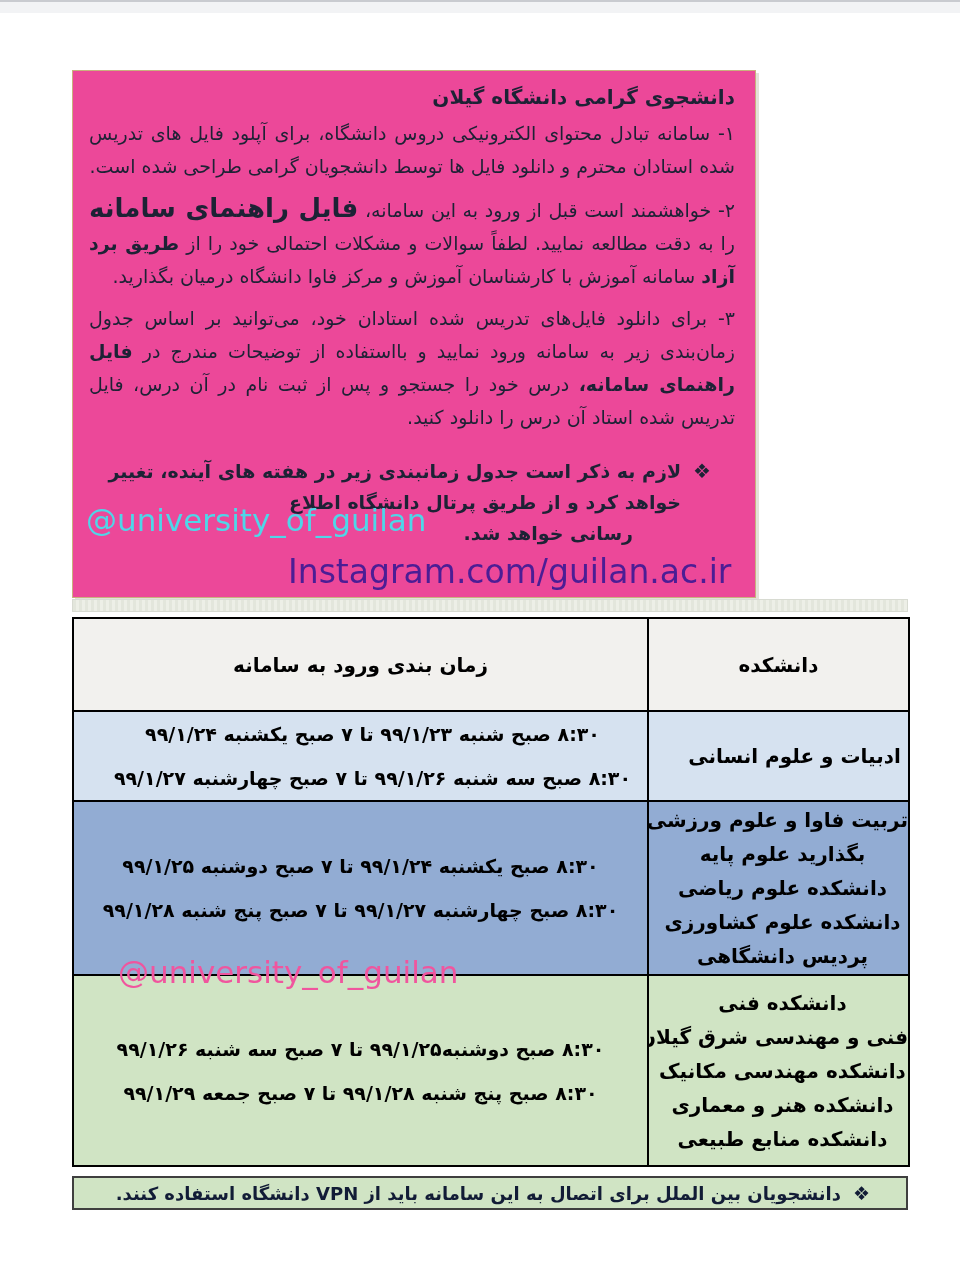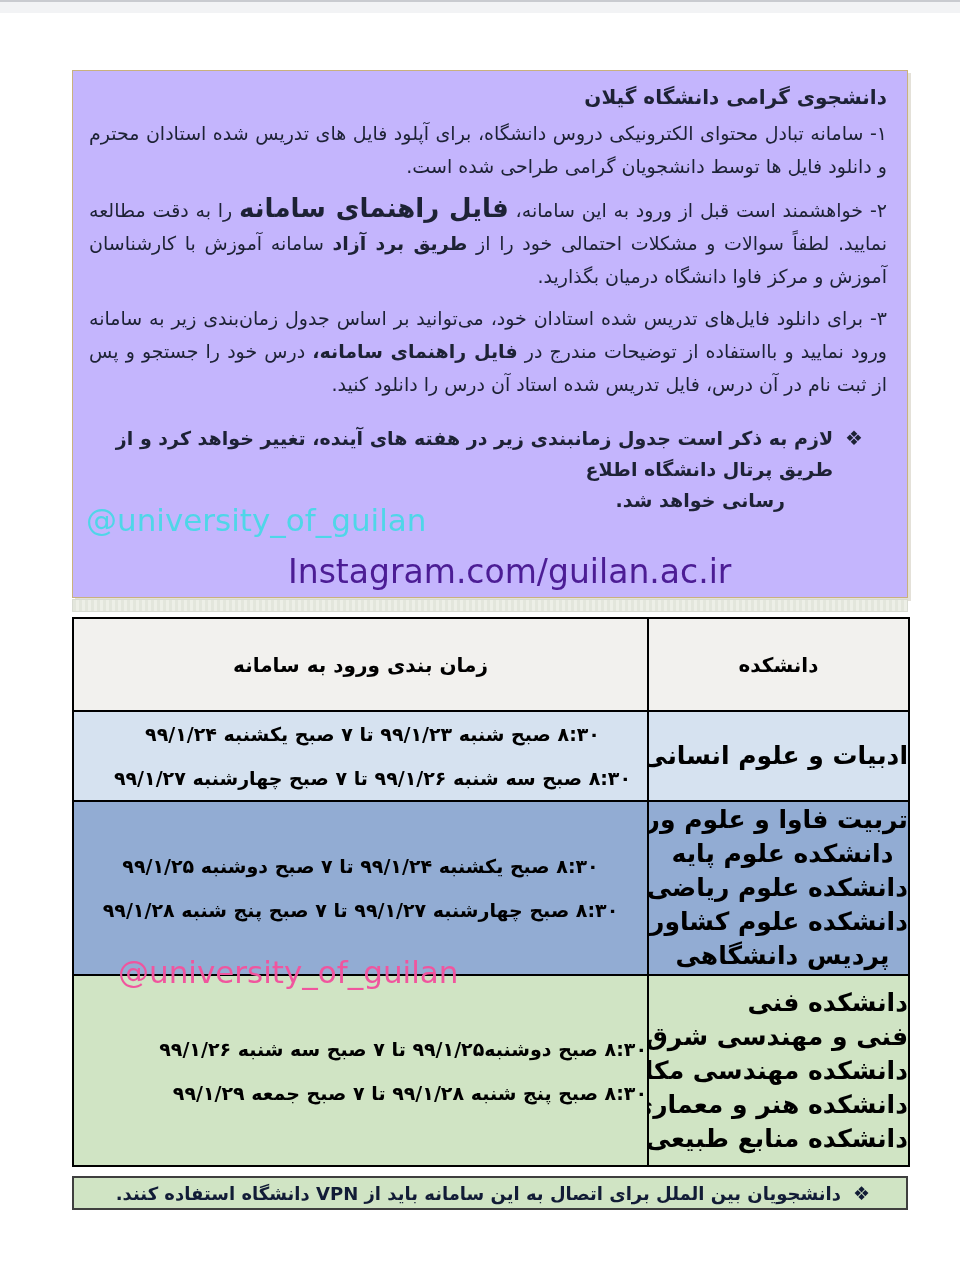--- a/index.html
+++ b/index.html
@@ -15,23 +15,23 @@
   .topbar {
     position: absolute; top: 0; left: 0;
     width: 960px; height: 13px;
     background: #f2f3f5;
     border-top: 2px solid #c9cbd0;
     box-sizing: border-box;
   }
   
   .notice {
     position: absolute; left: 72px; top: 70px;
-    width: 836px; height: 528px;
+    width: 684px; height: 528px;
     box-sizing: border-box;
-    background: #c4b5fd;
+    background: #ec4899;
     border: 1px solid #c9b17e;
     box-shadow: 3px 3px 0 rgba(205,200,185,.55);
     padding: 10px 20px 0 16px;
     direction: rtl;
     text-align: justify;
   }
   .notice .title {
     font-size: 20px; font-weight: bold;
     margin: 4px 0 8px; text-align: right;
   }
@@ -69,22 +69,22 @@
   }
   .schedule td {
     border: 2px solid #000000;
     text-align: center; vertical-align: middle;
     font-weight: bold; color: #000000;
     padding: 0; overflow: hidden;
   }
   .hdr td { height: 91px;  background: #f2f1ee; font-size: 20px; }
   .r1 td  { height: 88px;  background: #d6e2f0; padding-left: 24px; }
   .r2 td  { height: 172px; background: #92acd3; }
-  .r3 td  { height: 189px; background: #d0e4c4; text-align: right; }
-  .fl { line-height: 34px; font-size: 25px; white-space: nowrap; margin-left: 8px; }
+  .r3 td  { height: 189px; background: #d0e4c4; }
+  .fl { line-height: 34px; font-size: 20px; white-space: nowrap; margin-left: 8px; }
   .tl { line-height: 44px; font-size: 19px; white-space: nowrap; }
   
   .vpnbar {
     position: absolute; left: 72px; top: 1176px;
     width: 836px; height: 34px;
     box-sizing: border-box;
     background: #d0e4c4;
     border: 2px solid #3f3f3f;
     direction: rtl;
     display: flex; align-items: center; gap: 12px;
@@ -140,21 +140,21 @@
         <div class="fl">ادبیات و علوم انسانی</div>
       </td>
       <td>
         <div class="tl">۸:۳۰ صبح شنبه ۹۹/۱/۲۳ تا ۷ صبح یکشنبه ۹۹/۱/۲۴</div>
         <div class="tl">۸:۳۰ صبح سه شنبه ۹۹/۱/۲۶ تا ۷ صبح چهارشنبه ۹۹/۱/۲۷</div>
       </td>
     </tr>
     <tr class="r2">
       <td>
         <div class="fl">تربیت فاوا و علوم ورزشی</div>
-        <div class="fl">دانشکده علوم پایه</div>
+        <div class="fl">بگذارید علوم پایه</div>
         <div class="fl">دانشکده علوم ریاضی</div>
         <div class="fl">دانشکده علوم کشاورزی</div>
         <div class="fl">پردیس دانشگاهی</div>
       </td>
       <td>
         <div class="tl">۸:۳۰ صبح یکشنبه ۹۹/۱/۲۴ تا ۷ صبح دوشنبه ۹۹/۱/۲۵</div>
         <div class="tl">۸:۳۰ صبح چهارشنبه ۹۹/۱/۲۷ تا ۷ صبح پنج شنبه ۹۹/۱/۲۸</div>
       </td>
     </tr>
     <tr class="r3">

